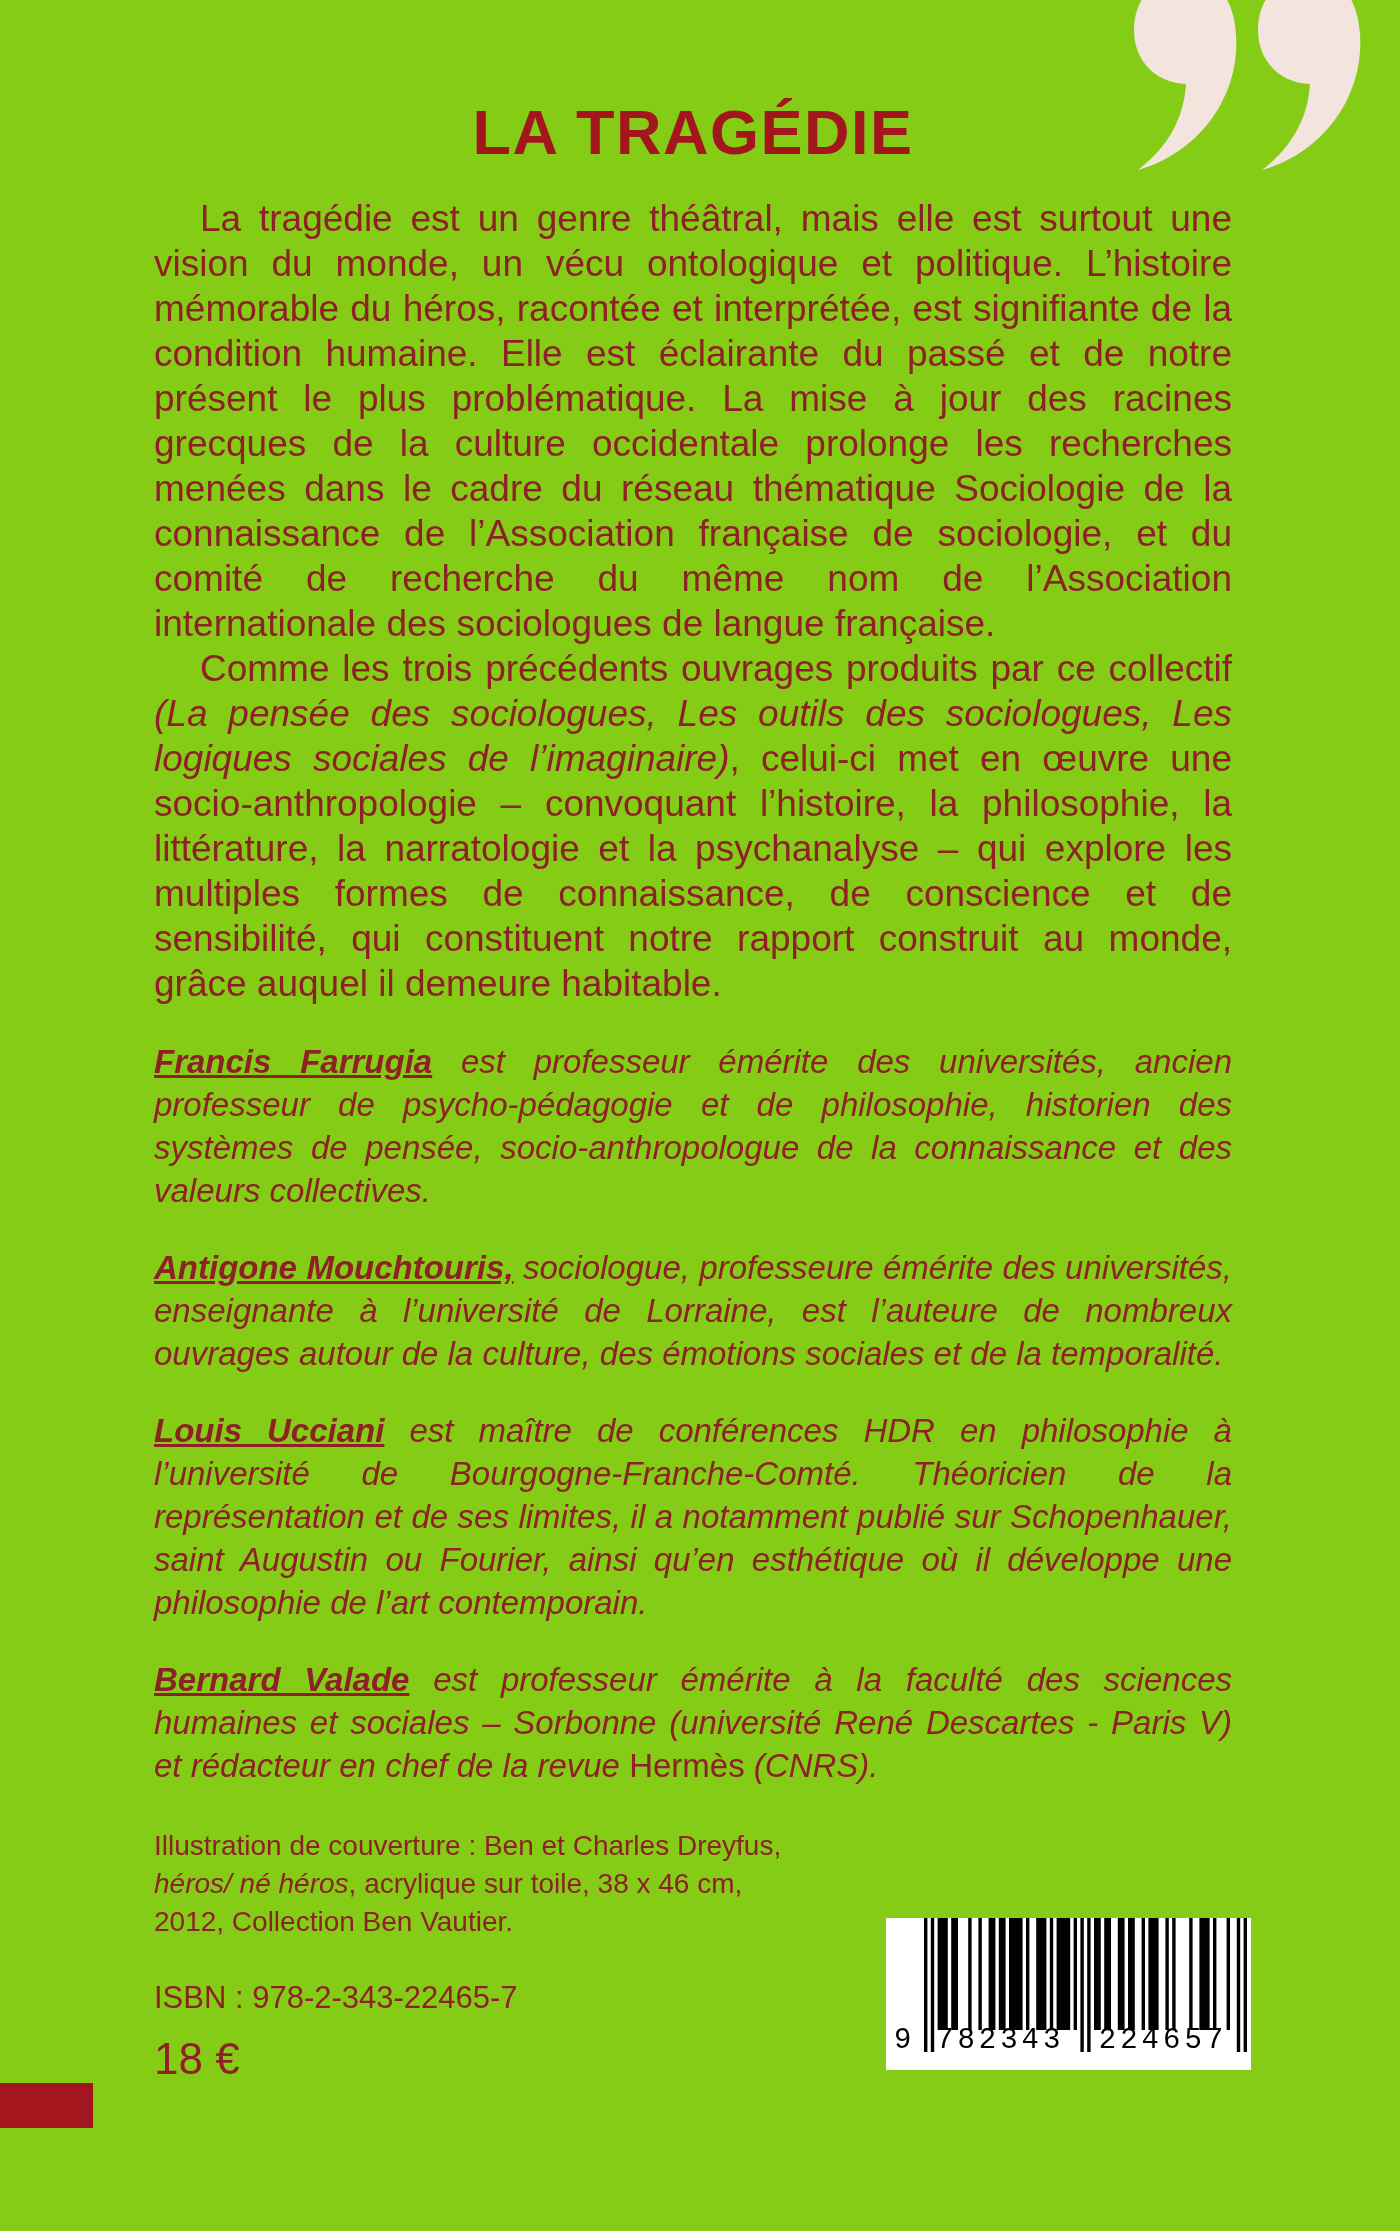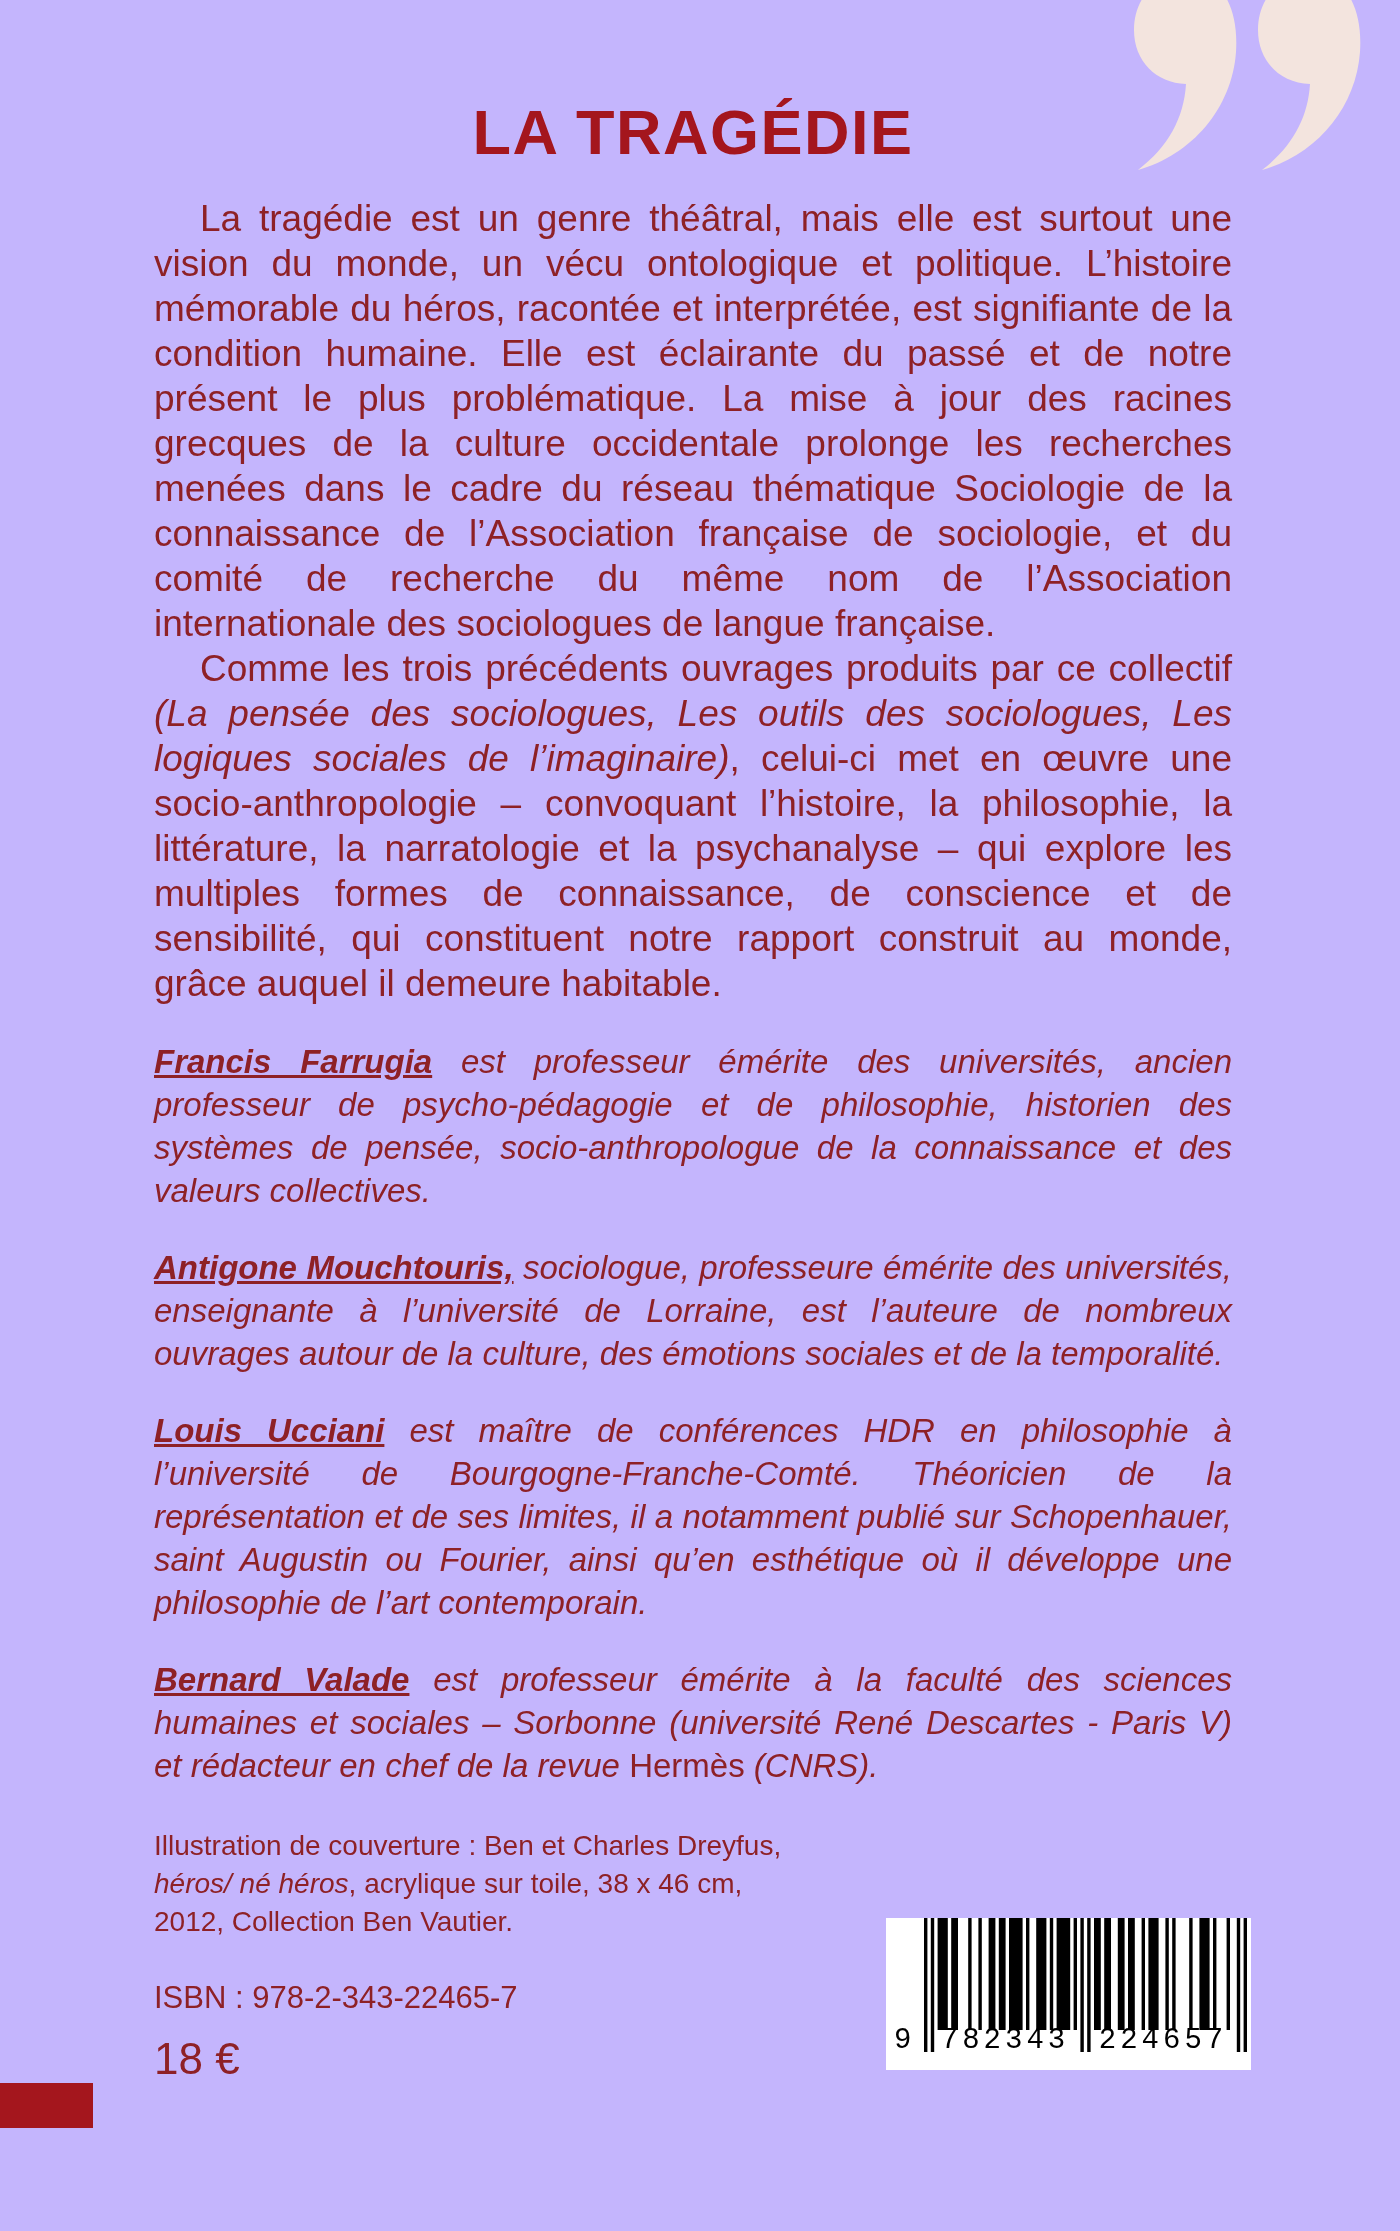--- a/index.html
+++ b/index.html
@@ -1,19 +1,19 @@
 <!DOCTYPE html>
 <html lang="fr" style="--title: #a4161d; --body: #8e2126; --quote: #f3e4de; --bar: #a4161d;"><head>
 <meta charset="utf-8">
 <style>
   html,body{margin:0;padding:0;background:#ffffff;}
   .page{
     position:relative;
     width:1400px;height:2231px;
-    background:#c4b5fd;
+    background:#84cc16;
     overflow:hidden;
     font-family:"Liberation Sans", sans-serif;
     color:var(--body,#8e2126);
   }
   
   .quotes{position:absolute;top:-34px;right:34px;pointer-events:none;}
   .quotes svg path{fill:var(--quote,#f3e4de);}
   
   .title{
     position:absolute;top:96px;left:154px;width:1078px;
@@ -62,21 +62,21 @@
     position:absolute;left:886px;top:1918px;
     width:365px;height:152px;background:#ffffff;
   }
   .barcode svg{position:absolute;left:0;top:0;}
   .bc-digit{
     position:absolute;top:106px;
     font-family:"Liberation Mono", monospace;
     font-size:29px;color:#000;
   }
   .bc-first{left:8px;}
-  .bc-g1{left:50px;width:138px;text-align:center;letter-spacing:4px;}
+  .bc-g1{left:50px;width:138px;letter-spacing:4px;}
   .bc-g2{left:208px;width:138px;text-align:center;letter-spacing:4px;}
 </style>
 </head>
 <body>
 
 <div class="page">
 
   <div class="quotes">
     <svg width="240" height="210" viewBox="0 0 240 210" aria-hidden="true">
       <path d="M62 8 C 30 8 8 32 8 64 C 8 95 30 117 60 118 C 58 152 42 181 12 204 C 66 189 106 142 110 86 C 113 39 93 8 62 8 Z"></path>

